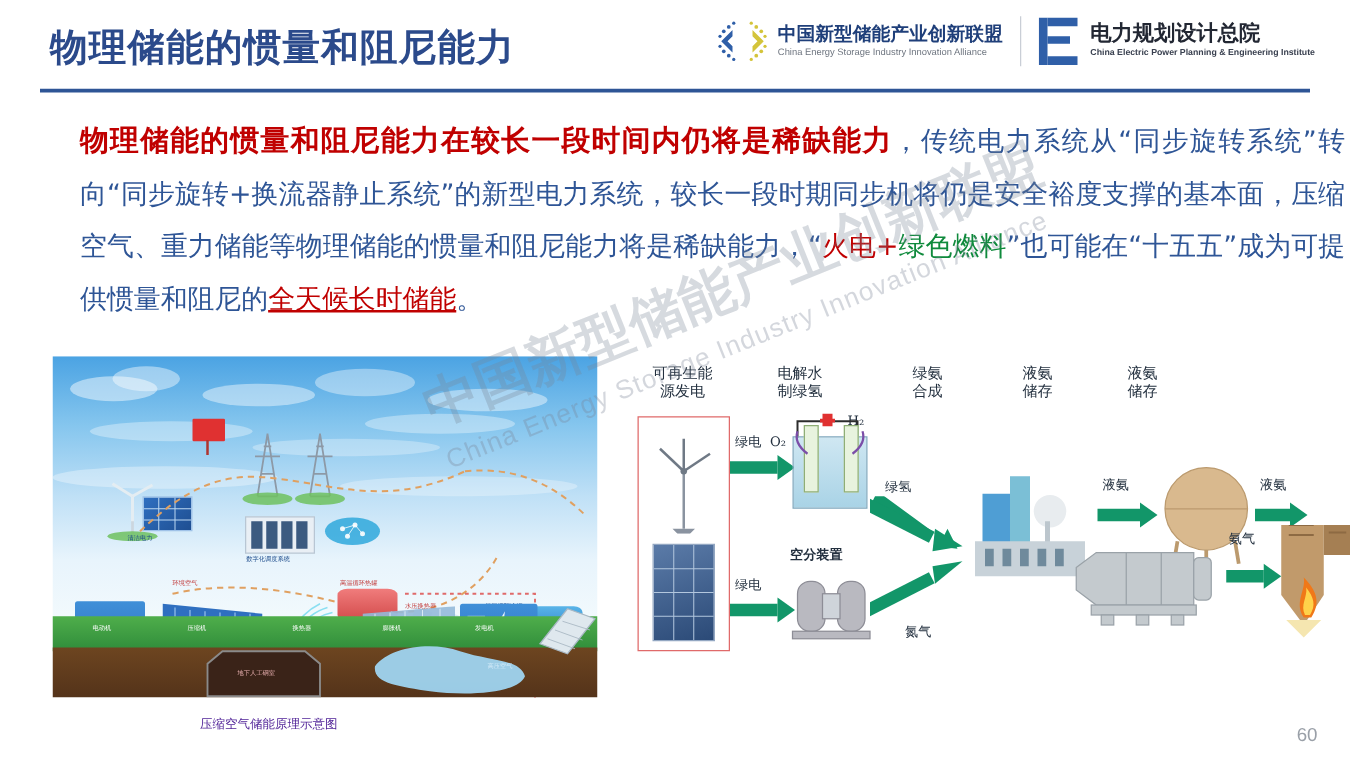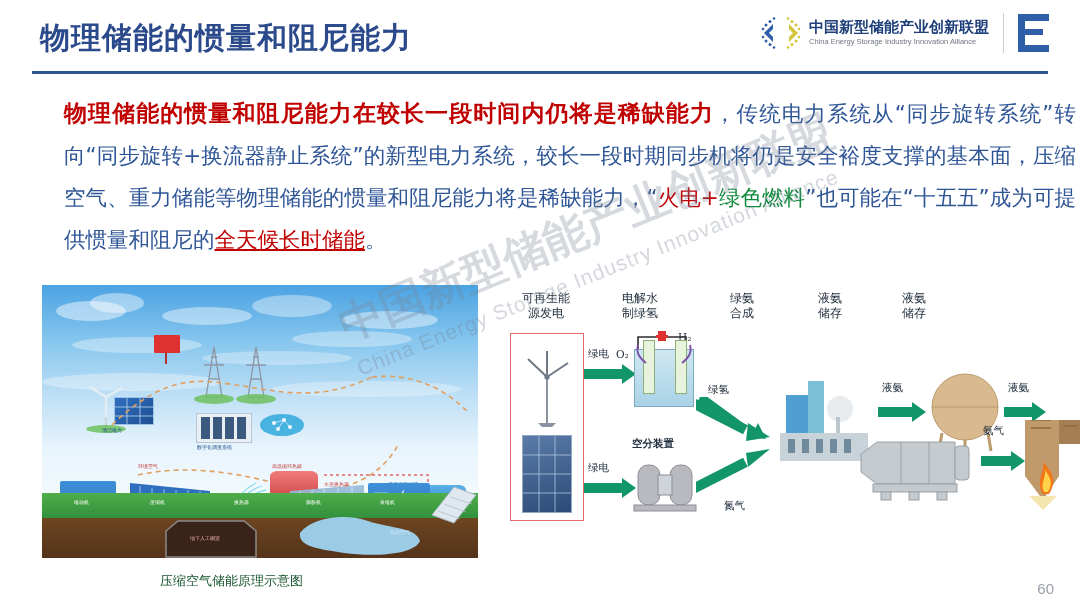--- a/index.html
+++ b/index.html
@@ -47,21 +47,21 @@
   }
   .lead{color:#c00000;font-weight:bold;font-size:23px;}
   .em-red{color:#c00000;}
   .em-green{color:#0f8a3c;}
   .em-underline{color:#c00000;text-decoration:underline;}
 
   
   .fig-left{position:absolute;left:42px;top:285px;width:436px;height:273px;overflow:hidden;}
   .fig-right{position:absolute;left:492px;top:285px;width:570px;height:273px;overflow:hidden;background:#fff;}
 
-  .caption{position:absolute;font-size:13px;color:#14532d;
+  .caption{position:absolute;font-size:10px;color:#4c1d95;
     font-family:"DejaVu Sans","Liberation Sans",sans-serif;white-space:nowrap;}
   .cap-left{left:160px;top:572px;}
   .cap-right{left:638px;top:572px;}
   .page-no{position:absolute;right:26px;bottom:10px;font-size:15px;color:#9aa0a8;
     font-family:"Liberation Sans",sans-serif;}
 
   
   .wm{position:absolute;left:330px;top:300px;width:520px;height:200px;
       transform:rotate(-22deg);transform-origin:left top;pointer-events:none;}
   .wm-cn{font-size:44px;font-weight:bold;color:rgba(120,132,150,0.30);white-space:nowrap;
@@ -141,20 +141,24 @@
 
       <div class="logo-block">
         <div class="logo-mark-cepp">
           <svg width="34" height="38" viewBox="0 0 34 38">
             <rect x="0" y="0" width="7" height="38" fill="#2f5fa8"></rect>
             <rect x="7" y="0" width="24" height="7" fill="#2f5fa8"></rect>
             <rect x="7" y="15" width="18" height="6" fill="#2f5fa8"></rect>
             <rect x="7" y="31" width="24" height="7" fill="#2f5fa8"></rect>
           </svg>
         </div>
+        <div>
+          <div class="logo2-cn">电力规划设计总院</div>
+          <div class="logo2-en">China Electric Power Planning &amp; Engineering Institute</div>
+        </div>
       </div>
 
     </div>
 
     <div class="title-rule"></div>
   </div>
 
   <div class="body-text">
     <span class="lead">物理储能的惯量和阻尼能力在较长一段时间内仍将是稀缺能力</span><span>，传统电力系统从“同步旋转系统”转向“同步旋转+换流器静止系统”的新型电力系统，较长一段时期同步机将仍是安全裕度支撑的基本面，压缩空气、重力储能等物理储能的惯量和阻尼能力将是稀缺能力，“</span><span class="em-red">火电</span><span class="em-red">+</span><span class="em-green">绿色燃料</span><span>”也可能在“十五五”成为可提供惯量和阻尼的</span><span class="em-underline">全天候长时储能</span><span>。</span>
   </div>

